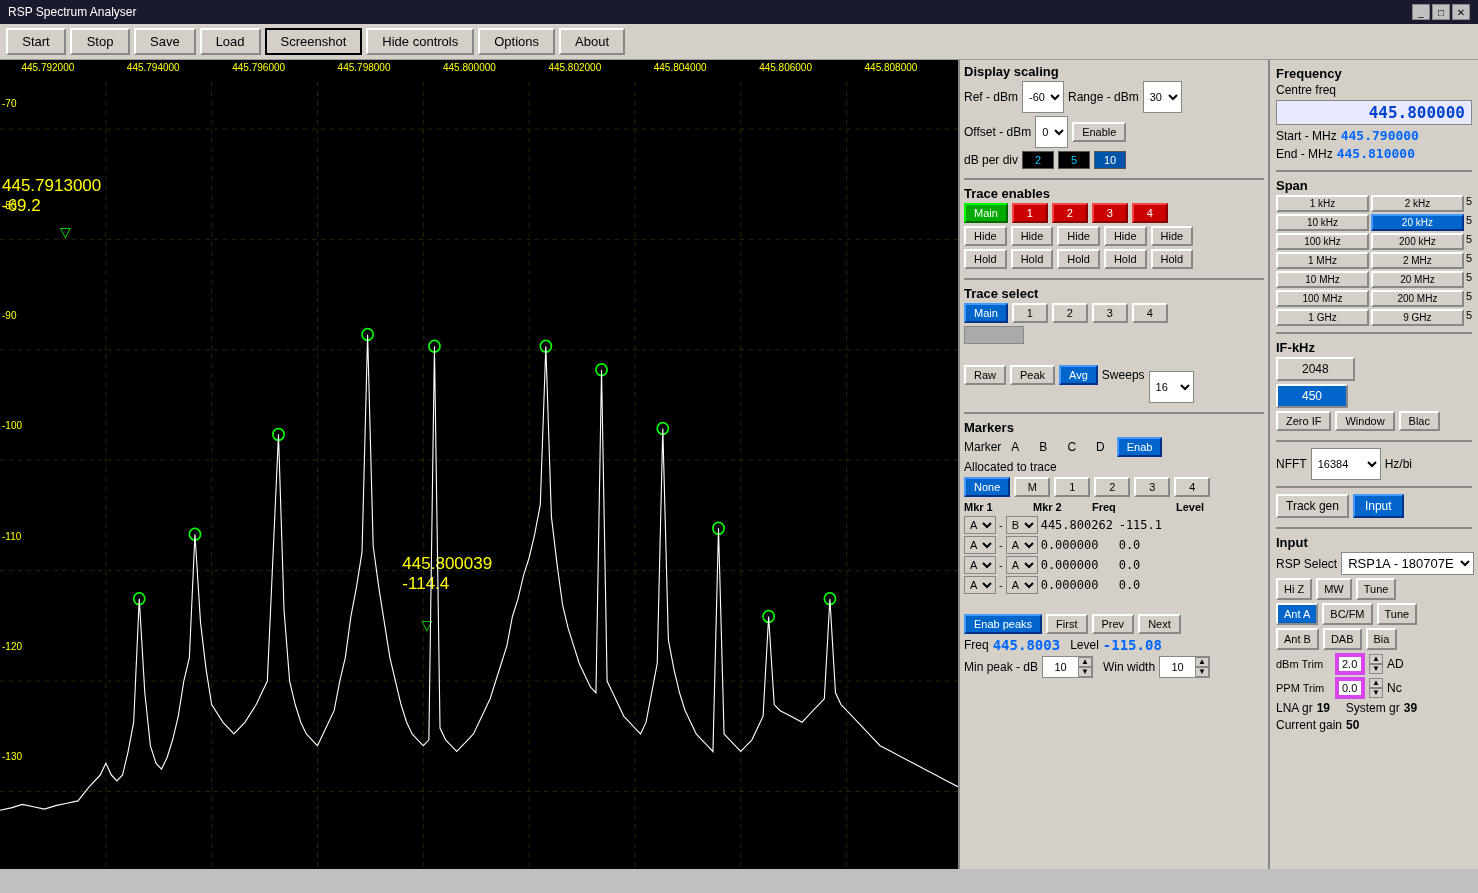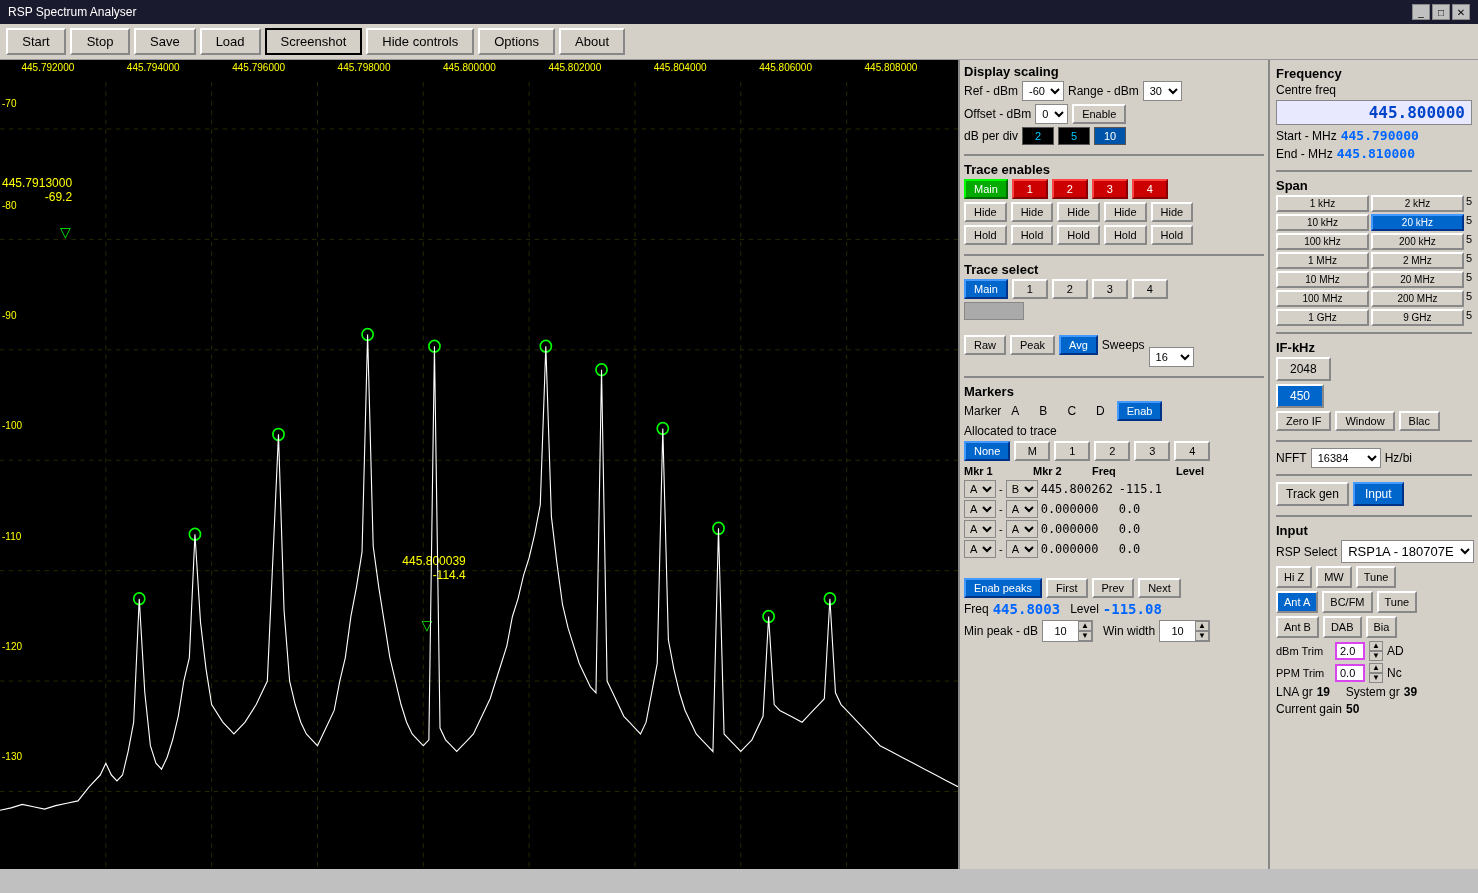--- a/index.html
+++ b/index.html
@@ -86,22 +86,21 @@
     .db-label {
       position: absolute;
       color: #ffff00;
       font-size: 10px;
       left: 2px;
     }
 
     .marker-text {
       position: absolute;
       color: #ffff00;
-      font-size: 12px;
-      text-align: right;
+      font-size: 17px;
     }
     .marker-arrow {
       position: absolute;
       color: #00ff00;
       font-size: 14px;
     }
 
     .right-panel {
       width: 310px;
       background: #d4d0c8;
@@ -132,21 +131,21 @@
     }
 
     .row { display: flex; align-items: center; gap: 4px; margin-bottom: 3px; }
     .label { font-size: 12px; color: #000; white-space: nowrap; }
 
     .select-box {
       background: #fff;
       border: 1px solid #888;
       padding: 1px 2px;
       font-size: 11px;
-      height: 20px;
+      height: 32px;
     }
 
     .btn-small {
       padding: 2px 8px;
       background: #d4d0c8;
       border: 2px solid;
       border-color: #fff #888 #888 #fff;
       font-size: 11px;
       cursor: pointer;
       min-width: 36px;
@@ -246,21 +245,21 @@
       border: 2px solid;
       border-color: #fff #888 #888 #fff;
       font-size: 10px;
       cursor: pointer;
       min-width: 40px;
       text-align: center;
     }
     .span-btn.blue-active { background: #0066cc; color: white; border-color: #4499ff #003388 #003388 #4499ff; }
 
     .if-btn {
-      padding: 3px 12px;
+      padding: 3px 24px;
       background: #d4d0c8;
       border: 2px solid;
       border-color: #fff #888 #888 #fff;
       font-size: 12px;
       cursor: pointer;
       text-align: center;
     }
     .if-btn.blue-active { background: #0066cc; color: white; }
 
     .nfft-row { display: flex; align-items: center; gap: 4px; }
@@ -301,21 +300,21 @@
     }
     .ant-btn.blue-active { background: #0066cc; color: white; }
 
     .trim-row {
       display: flex;
       align-items: center;
       gap: 4px;
       margin-bottom: 2px;
     }
     .trim-label { font-size: 11px; min-width: 55px; }
-    .trim-val { font-size: 11px; min-width: 30px; border: 2px solid #d946ef; background: #fff; padding: 1px 3px; }
+    .trim-val { font-size: 11px; min-width: 30px; border: 4px solid #d946ef; background: #fff; padding: 1px 3px; }
 
     svg.spectrum-svg {
       position: absolute;
       top: 0; left: 0;
       width: 100%;
       height: 100%;
     }
   </style>
 </head>
 <body>

